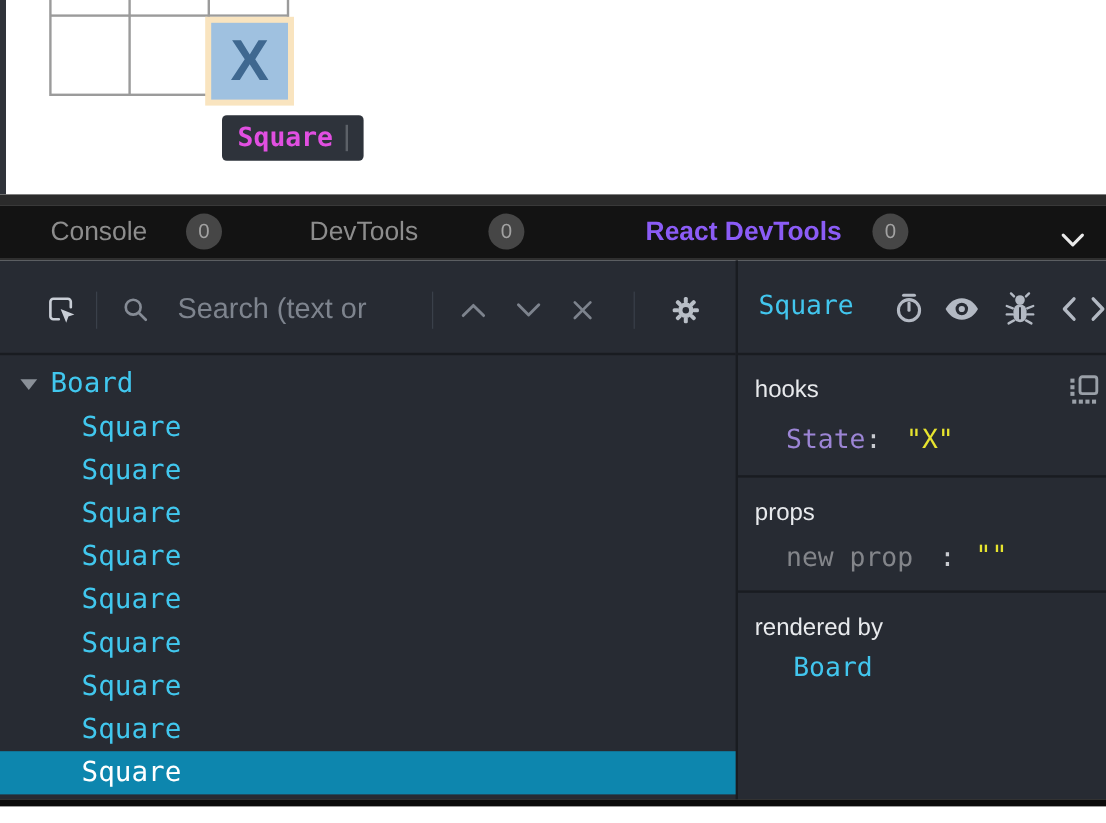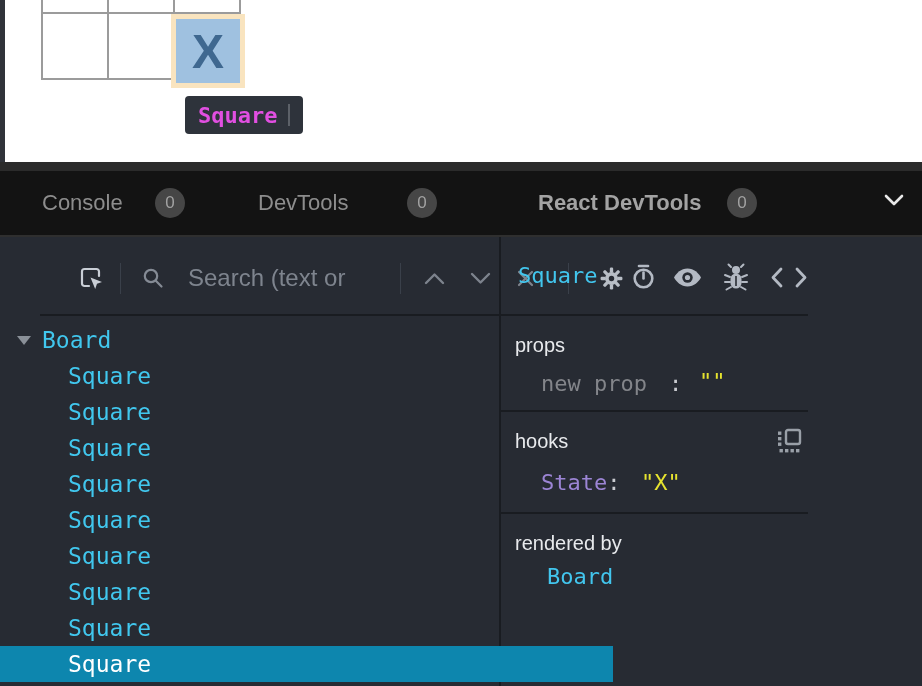--- a/index.html
+++ b/index.html
@@ -22,32 +22,32 @@
     display:inline-flex; align-items:center; gap:11px; padding:0 13px;
     background:#2e333b; border-radius:4px;
     font-family:"DejaVu Sans Mono", monospace; font-weight:bold; font-size:22px; }
   .tt-name { color:#e14fe1; }
   .tt-sep { width:2px; height:22px; background:#5c6168; }
   .tt-dims { color:#d2d2d2; }
 
   
   .devtools { position:absolute; left:0; top:162px; width:922px; height:524px; }
   .chrome-strip { height:9px; background:#2b2b2b; }
-  .tabbar { position:relative; height:64px; background:#131313; }
+  .tabbar { position:relative; height:44px; background:#131313; }
   .tab-label { position:absolute; top:50%; transform:translateY(-50%);
     font-size:22px; color:#8d8d8d; font-weight:500; white-space:nowrap; }
-  .tab-label.active { color:#a3a3a3; font-weight:700; }
+  .tab-label.active { color:#8b5cf6; font-weight:700; }
   .badge { position:absolute; top:50%; transform:translateY(-50%);
     width:30px; height:30px; border-radius:50%; background:#464646;
     color:#a2a2a2; font-size:17px; display:flex; align-items:center; justify-content:center; }
   .tab-chevron { position:absolute; left:884px; top:23px; }
   .tabbar-border { height:2px; background:#2f2f2f; }
 
   .dt-body { display:flex; height:449px; background:#272b33; }
-  .col-left { position:relative; width:499px;padding-left:40px; }
+  .col-left { position:relative; width:613px; }
   .col-div { width:2px; background:#191c21; }
   .col-right { position:relative; width:307px; }
 
   .toolbar { position:relative; height:79px; border-bottom:2px solid #191c21; }
   .tb { position:absolute; }
   .vdiv { position:absolute; top:26px; width:1px; height:31px; background:#3a404a; }
   .search-input { position:absolute; left:148px; top:24px; width:200px; height:34px;
     background:transparent; border:none; outline:none;
     font-family:"Liberation Sans", sans-serif; font-size:24px; color:#c7ccd3; }
   .search-input::placeholder { color:#7e848e; opacity:1; }
@@ -259,47 +259,47 @@
             </svg>
           </span>
           <span class="tb" style="left:270px; top:30px;">
             <svg width="36" height="21" viewBox="0 0 36 21">
               <polyline points="10,2 2,10.5 10,19" fill="none" stroke="#b3b9c3" stroke-width="2.8" stroke-linecap="round" stroke-linejoin="round"></polyline>
               <polyline points="26,2 34,10.5 26,19" fill="none" stroke="#b3b9c3" stroke-width="2.8" stroke-linecap="round" stroke-linejoin="round"></polyline>
             </svg>
           </span>
         </div>
 
-        <div class="section sec-props">
-          <span class="sec-title">props</span>
-          <span class="kv k-muted" style="left:40px; top:55px;">new prop</span>
-          <span class="kv colon" style="left:168px; top:55px;">:</span>
-          <span class="kv v-yellow" style="left:198px; top:53px;">""</span>
-        </div>
-
         <div class="section sec-hooks">
           <span class="sec-title">hooks</span>
           <span class="hooks-icon-btn">
             <svg width="26" height="26" viewBox="0 0 26 26">
               <rect x="10" y="2" width="14" height="14" rx="2" fill="none" stroke="#9aa0a8" stroke-width="2.4"></rect>
               <g fill="#9aa0a8">
                 <rect x="2" y="3.5" width="3.4" height="3.4"></rect>
                   <rect x="2" y="9" width="3.4" height="3.4"></rect>
                   <rect x="2" y="14.5" width="3.4" height="3.4"></rect>
                 <rect x="3.5" y="21" width="3.4" height="3.4"></rect>
                   <rect x="9" y="21" width="3.4" height="3.4"></rect>
                   <rect x="14.5" y="21" width="3.4" height="3.4"></rect>
                   <rect x="20" y="21" width="3.4" height="3.4"></rect>
               </g>
             </svg>
           </span>
           <span class="kv" style="left:40px; top:58px;"><span class="k-purple">State</span><span class="colon">:</span></span>
           <span class="kv v-yellow" style="left:140px; top:58px;">"X"</span>
         </div>
 
+        <div class="section sec-props">
+          <span class="sec-title">props</span>
+          <span class="kv k-muted" style="left:40px; top:55px;">new prop</span>
+          <span class="kv colon" style="left:168px; top:55px;">:</span>
+          <span class="kv v-yellow" style="left:198px; top:53px;">""</span>
+        </div>
+
         <div class="section sec-rendered">
           <span class="sec-title">rendered by</span>
           <span class="owner-link">Board</span>
         </div>
       </div>
     </div>
 
     <div class="bottom-strip"></div>
   </div>
 </div>

